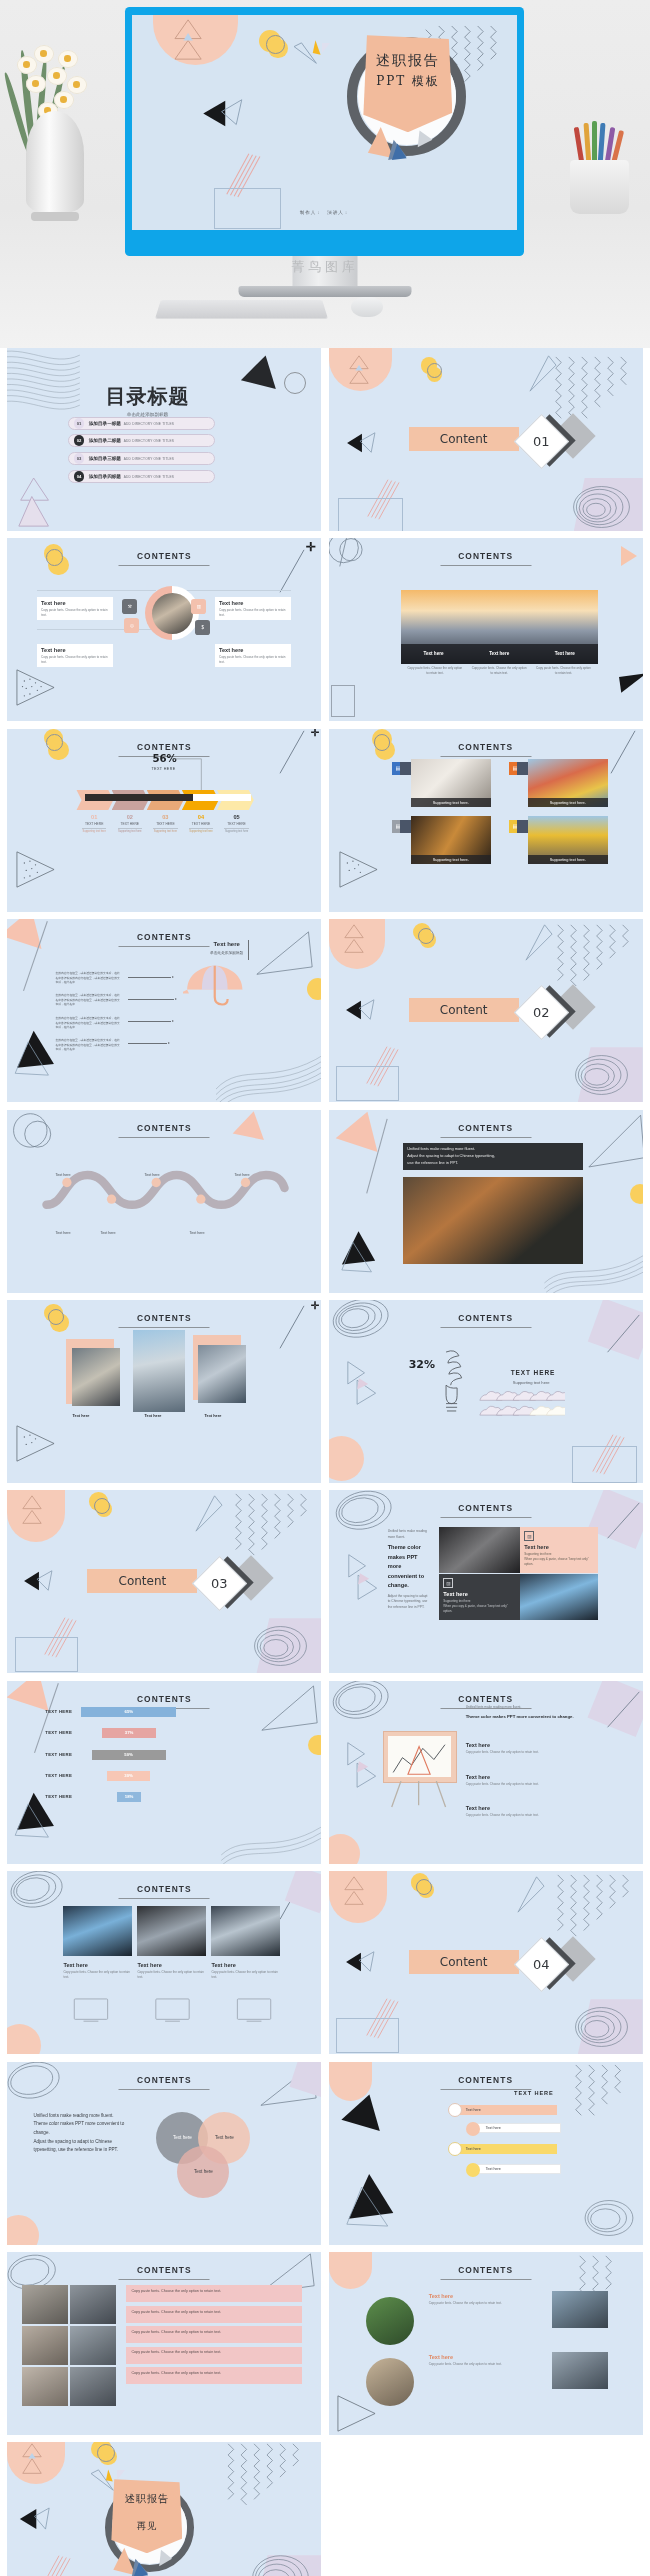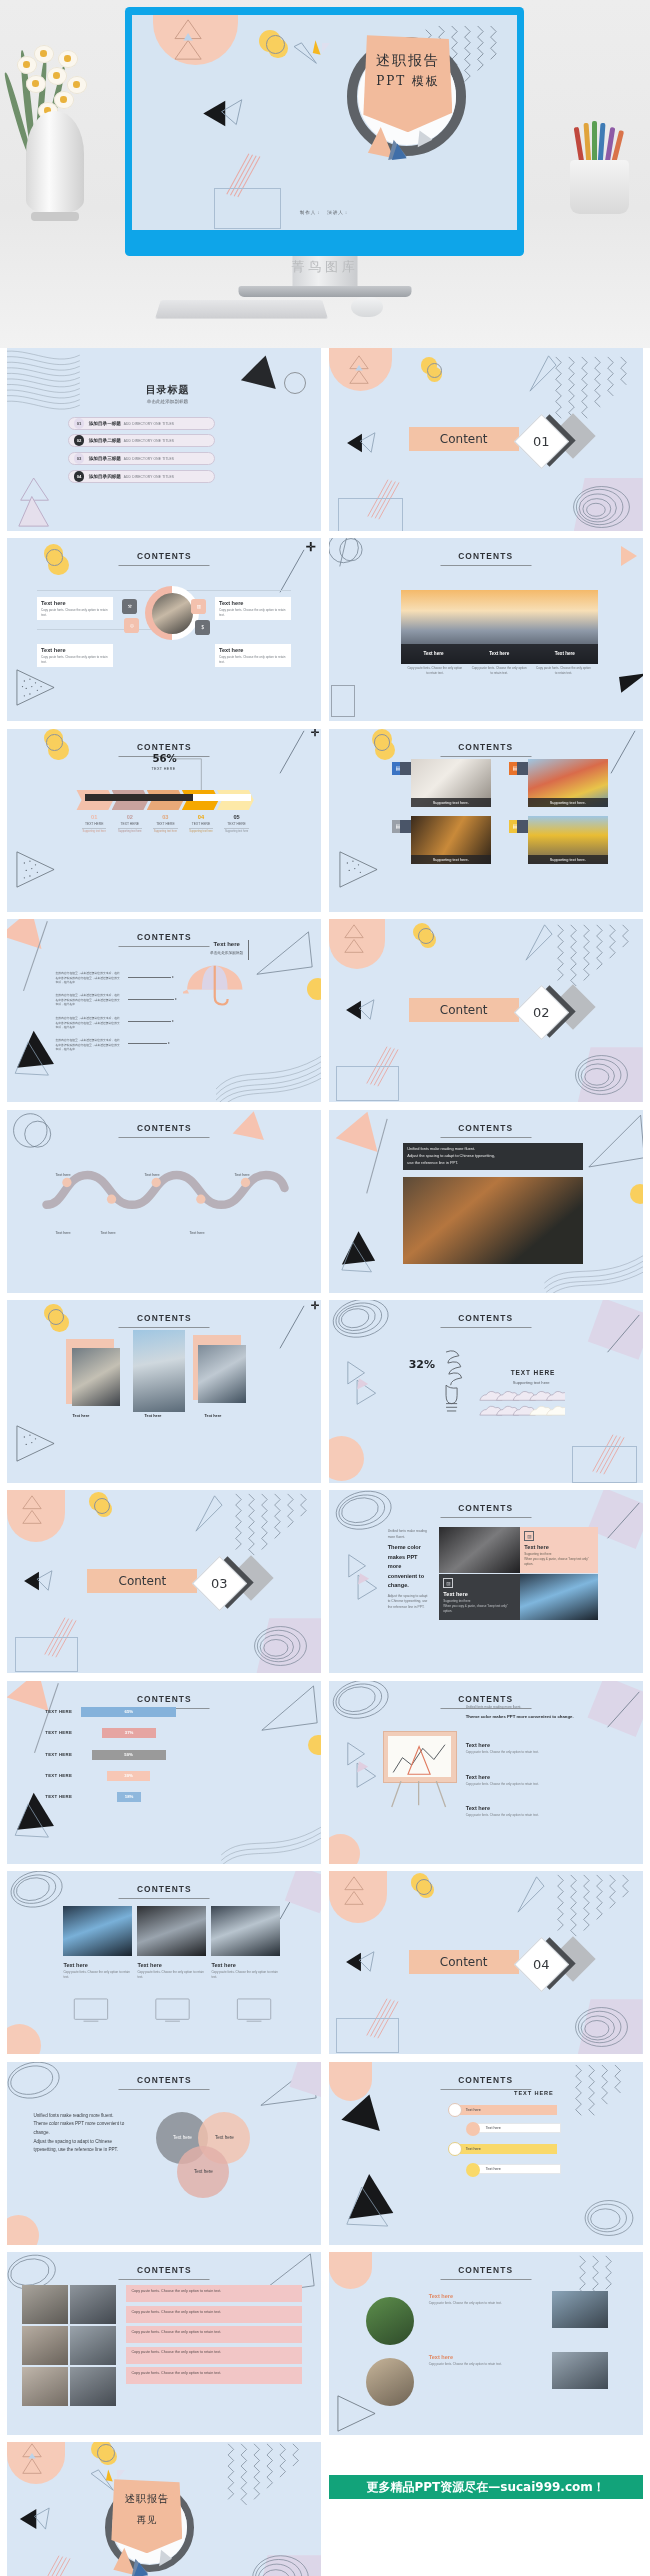--- a/index.html
+++ b/index.html
@@ -59,21 +59,21 @@
   
   .peach-half { position:absolute; background:#f6cbb8; }
   .tri-out { position:absolute; width:0; height:0; border-style:solid; }
   .circ-y { position:absolute; border-radius:50%; background:#f9cf5d; }
   .circ-ol { position:absolute; border-radius:50%; border:0.9px solid #8e949a; }
   .lilac { position:absolute; background:#dcd6e8; }
   .sq-out { position:absolute; border:0.9px solid #9aa4b0; }
 
   
   .toc-title { position:absolute; right:132px; top:35px; text-align:center; }
-  .toc-title b { display:block; font-size:10px; color:#2d3034; letter-spacing:0.9px; font-family:"DejaVu Sans",sans-serif; }
+  .toc-title b { display:block; font-size:20px; color:#2d3034; letter-spacing:0.9px; font-family:"DejaVu Sans",sans-serif; }
   .toc-title span { display:block; font-size:4.6px; color:#5c6066; margin-top:1.9px; font-family:"DejaVu Sans",sans-serif; }
   .toc-row { position:absolute; left:61px; width:147px; height:13px;
              background:#efeaf2; border:0.9px solid #cfc7d8; border-radius:6.5px; display:flex; align-items:center; padding-left:4.6px; }
   .toc-num { width:10.2px; height:10.2px; border-radius:50%; display:flex; align-items:center; justify-content:center;
              font-size:4.2px; font-weight:bold; color:#4a4d52; background:#e3dced; }
   .toc-num.dark { background:#2c2f33; color:#fff; }
   .toc-cn { font-size:4.6px; color:#2d3034; margin-left:4.6px; font-family:"DejaVu Sans",sans-serif; font-weight:bold; }
   .toc-en { font-size:3.2px; color:#6d7178; margin-left:2.8px; letter-spacing:0.2px; }
 
   
@@ -1286,21 +1286,21 @@
       <svg style="position:absolute;left:11px;top:63px;" width="33" height="28" viewBox="0 0 36 30">
         <polygon points="2,15 20,4 20,26" fill="#17181a"></polygon>
         <polygon points="18,12 34,3 30,26" fill="none" stroke="#8ba0b5" stroke-width=".9"></polygon>
       </svg>
 
       <div class="ring" style="left:98px;top:41px;width:89px;height:89px;border:7.4px solid #5e6267;"></div>
       <div class="ring" style="left:106px;top:48px;width:74px;height:74px;background:#fbfcfd;"></div>
       <div class="badge-sh" style="left:104px;top:37px;width:71px;height:74px;clip-path:polygon(4% 0,96% 4%,100% 80%,50% 100%,0 82%);"></div>
       <div style="position:absolute;left:104px;top:50px;width:71px;text-align:center;">
         <div style="font-size:10.2px;color:#2b2e32;letter-spacing:0.9px;font-family:'DejaVu Sans',sans-serif;">述职报告</div>
-        <div style="font-size:9.3px;color:#2b2e32;letter-spacing:0.9px;margin-top:8px;font-family:'DejaVu Sans',sans-serif;">再见</div>
+        <div style="font-size:9.3px;color:#2b2e32;letter-spacing:0.9px;margin-top:14px;font-family:'DejaVu Sans',sans-serif;">再见</div>
       </div>
       <svg style="position:absolute;left:104px;top:104px;" width="67" height="33" viewBox="0 0 72 36">
         <polygon points="14,2 26,32 2,26" fill="#f2bb9c"></polygon>
         <polygon points="26,14 40,30 22,34" fill="#6b86a8"></polygon>
         <polygon points="30,18 40,32 24,34" fill="#3f6ea8"></polygon>
         <polygon points="54,4 66,14 52,22" fill="#cfd4da"></polygon>
       </svg>
 
       <svg style="position:absolute;left:26px;top:110px;" width="41" height="46" viewBox="0 0 44 50">
         <g stroke="#e8a9a4" stroke-width="1">
@@ -1316,18 +1316,17 @@
         <g fill="none" stroke="#6f7d8c" stroke-width=".7">
           <ellipse cx="36" cy="30" rx="30" ry="24"></ellipse>
             <ellipse cx="34" cy="30" rx="25" ry="20"></ellipse>
           <ellipse cx="32" cy="31" rx="20" ry="16"></ellipse>
             <ellipse cx="31" cy="32" rx="15" ry="11"></ellipse>
         </g>
       </svg>
     </div>
 
     <div class="slide" style="background:#ffffff;">
-      <div style="position:absolute;left:0;top:33px;width:100%;height:24px;background:#12a37a;display:flex;align-items:center;justify-content:center;color:#fff;font-size:12px;font-weight:bold;font-family:'DejaVu Sans',sans-serif;">更多精品PPT资源尽在—sucai999.com！</div>
     </div>
   </div>
 
 </div>
 
 
 </body></html>

